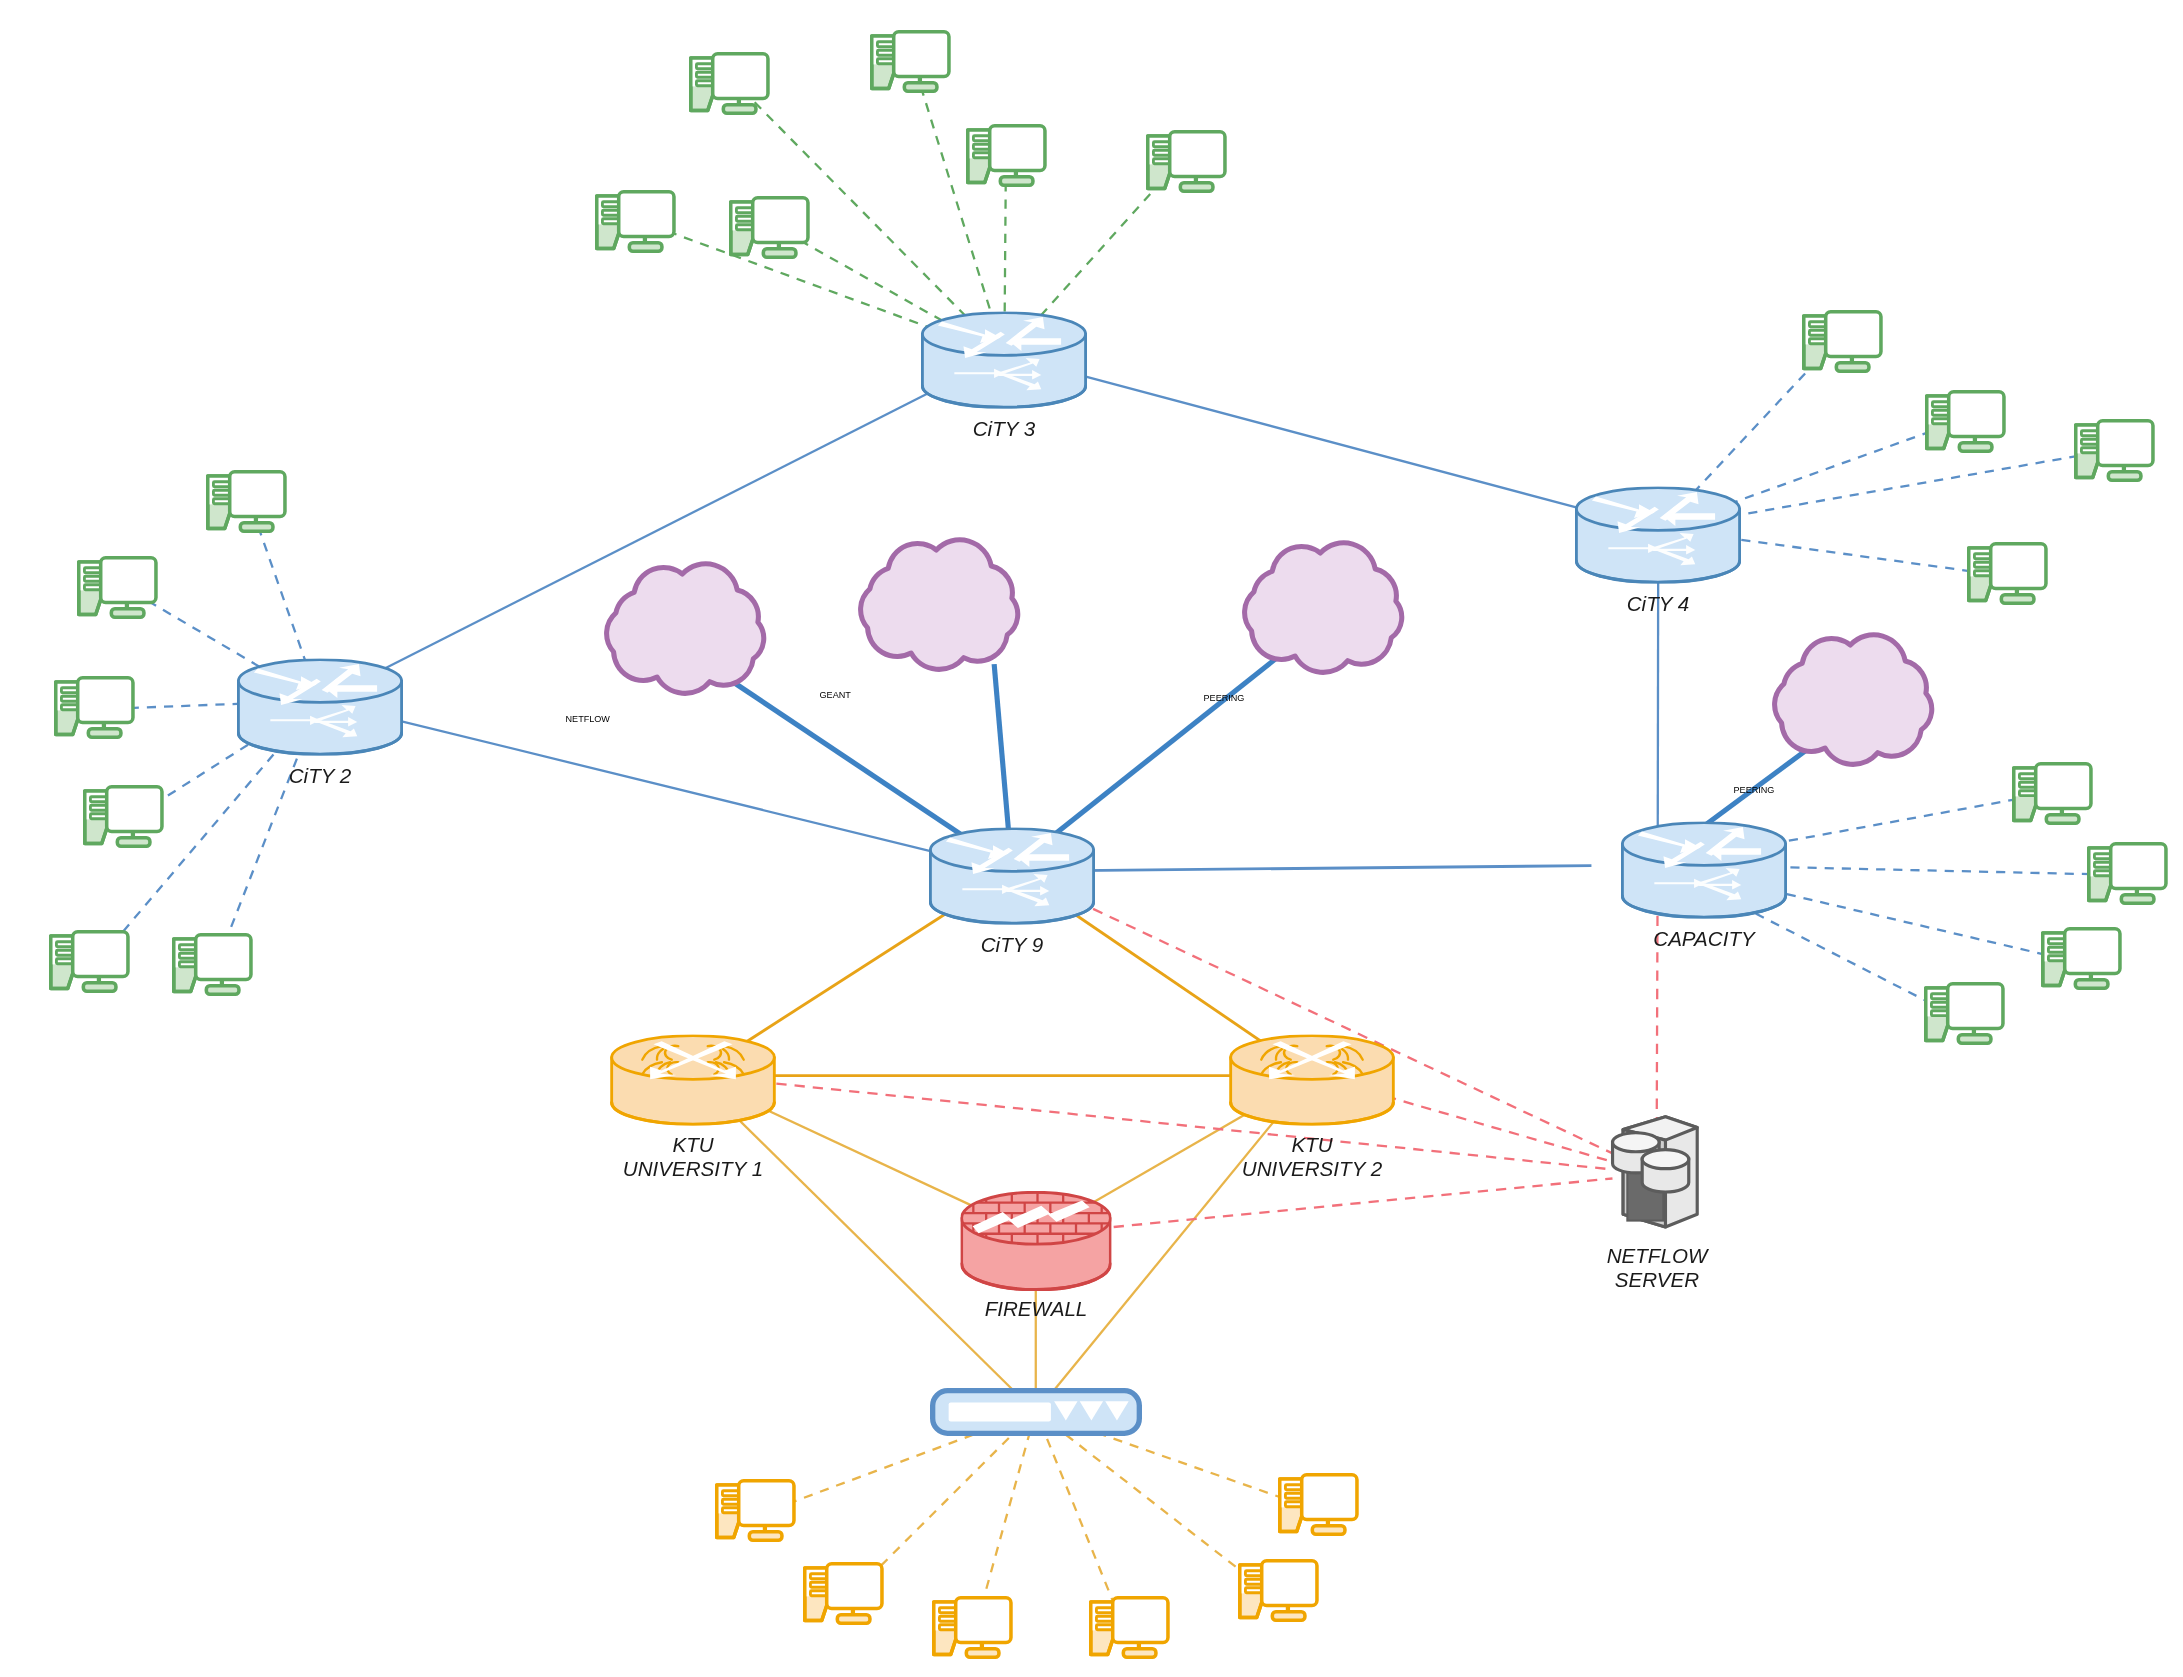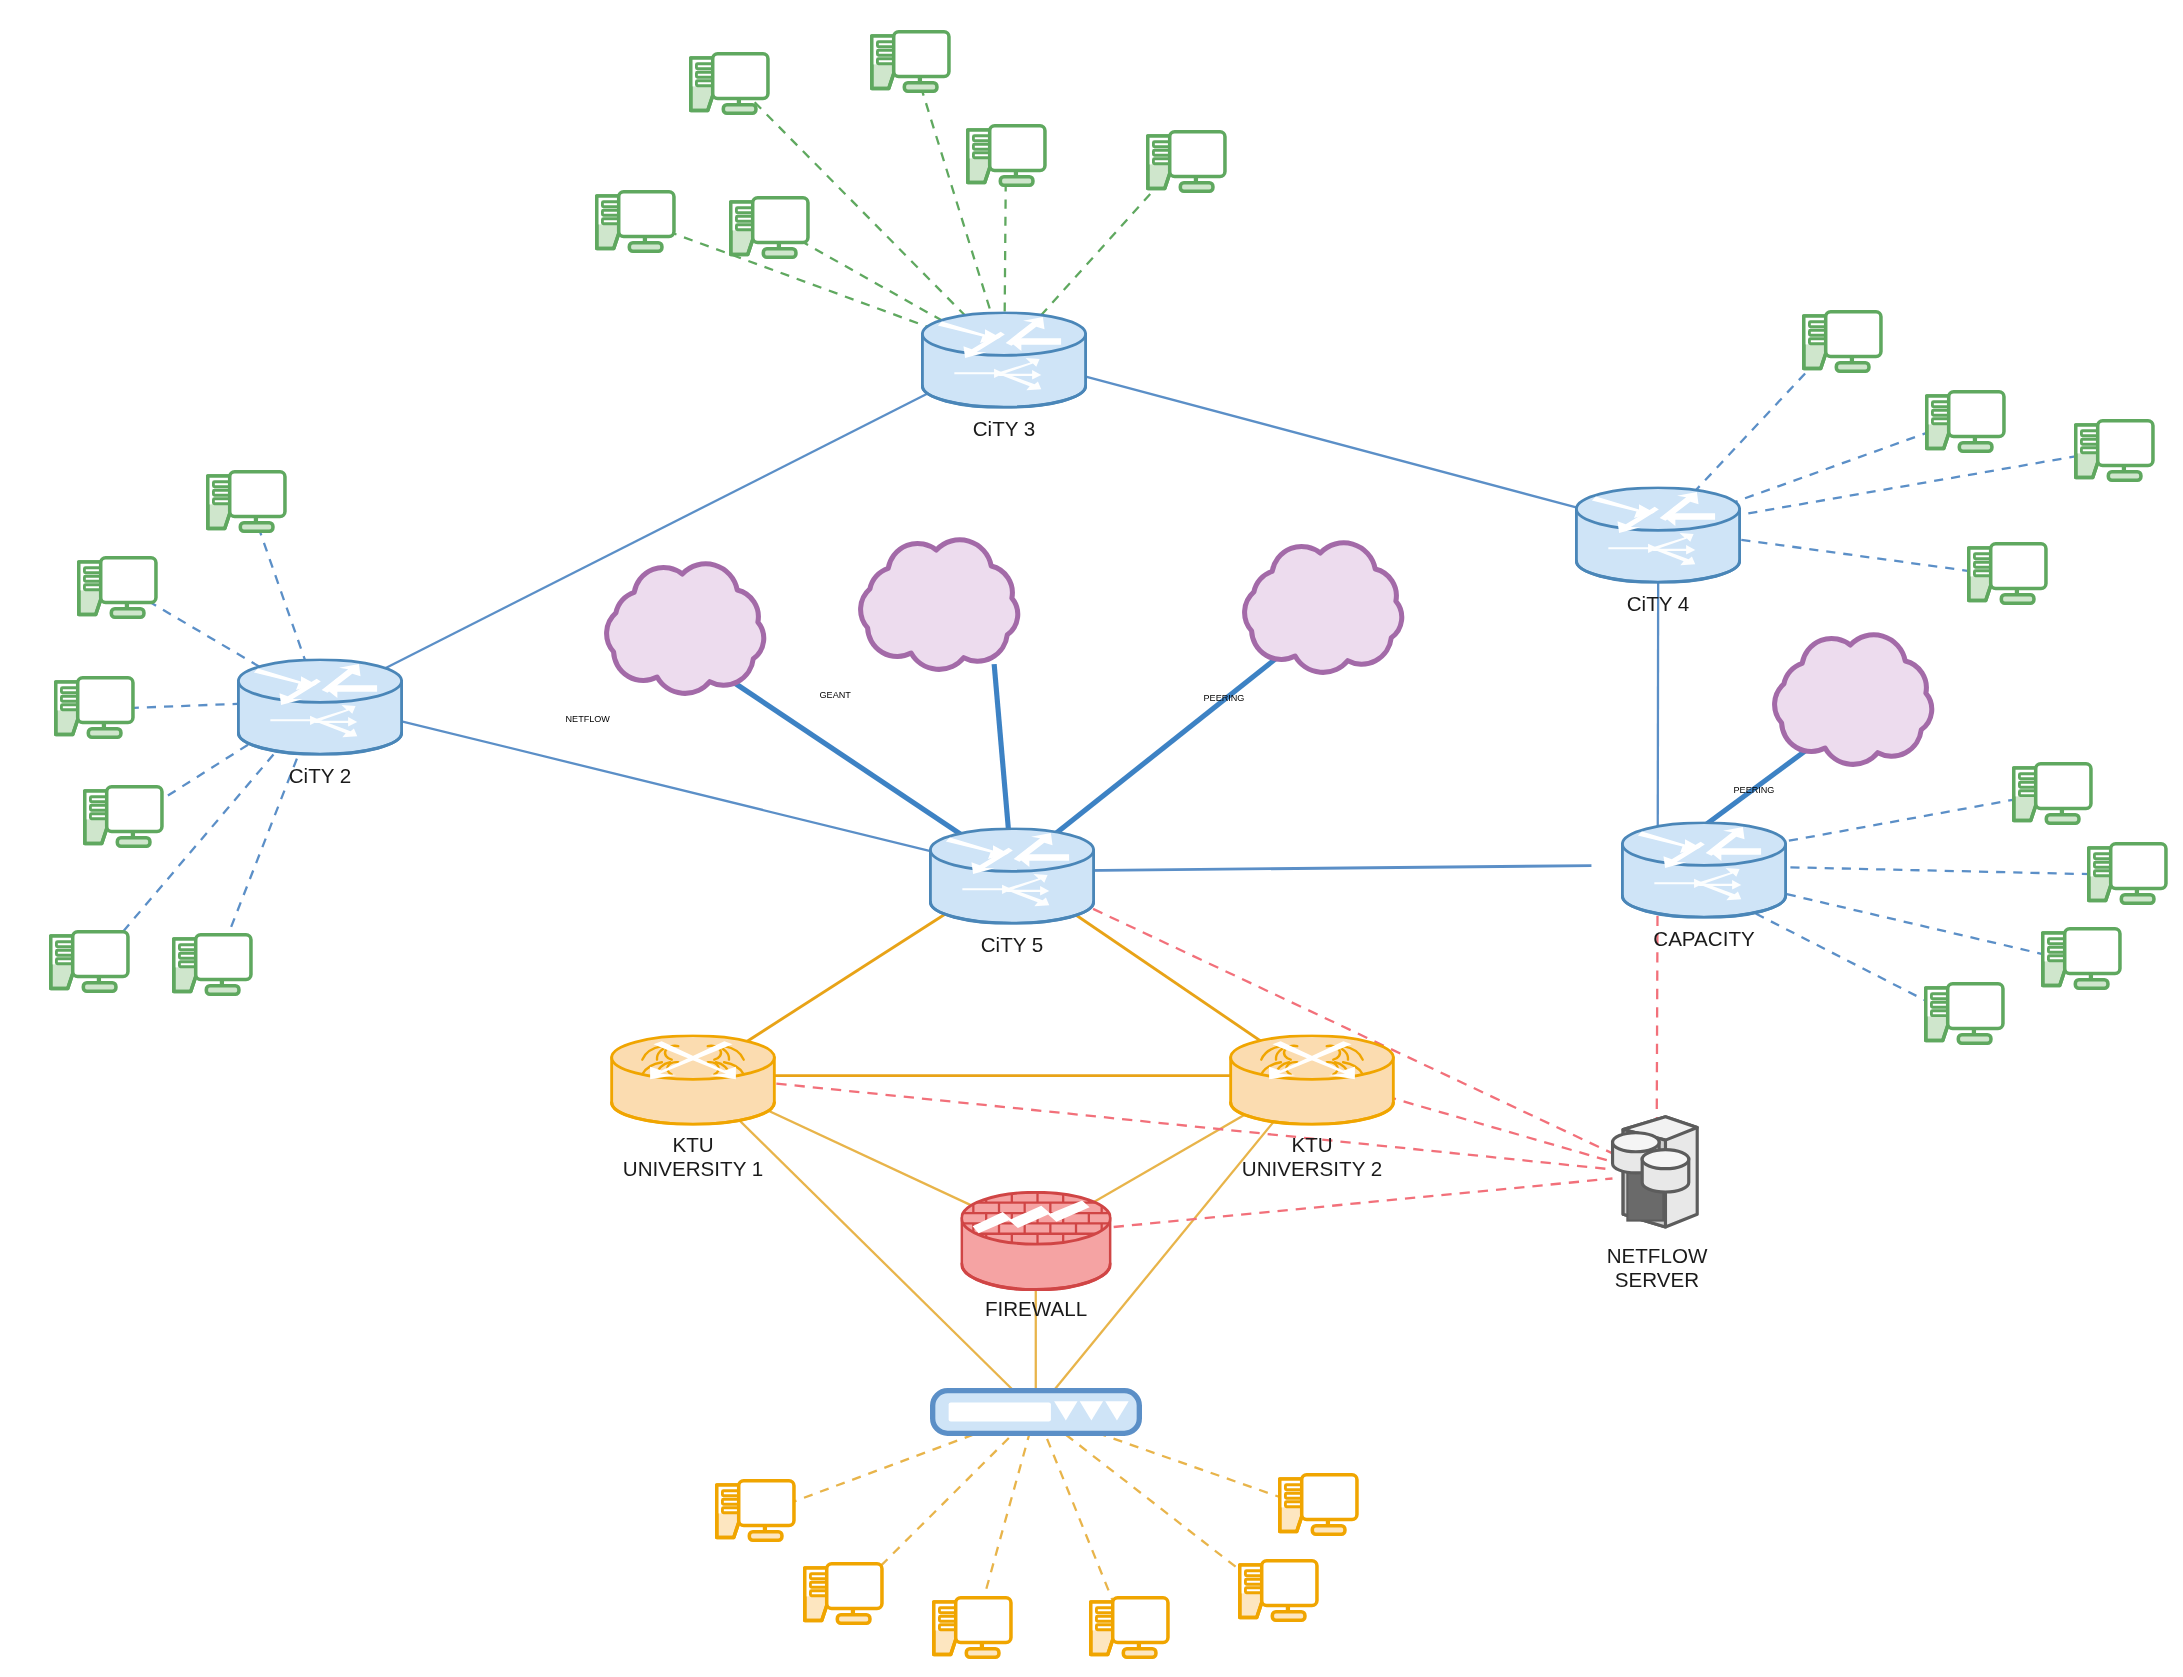--- a/index.html
+++ b/index.html
@@ -4,21 +4,21 @@
 <title>Network Topology Diagram</title>
 <style>
   html,body{margin:0;padding:0;background:#ffffff;}
   body{font-family:"Liberation Sans",sans-serif;}
   #canvas{position:relative;width:2183px;height:1678px;background:#ffffff;overflow:hidden;}
   #links{position:absolute;left:0;top:0;width:2183px;height:1678px;}
   .node{position:absolute;transform:translate(-50%,-50%);}
   .node .lbl{
      position:absolute;left:50%;transform:translateX(-50%);
      white-space:pre;text-align:center;color:#1a1a1a;
-     font-family:"Liberation Sans",sans-serif;font-size:20.6px;line-height:1.18;
+     font-family:"Liberation Sans",sans-serif;font-size:20.6px;line-height:1.18;font-style:italic;
   }
   
   .pc{position:absolute;transform:translate(-50%,-50%);}
 </style>
 </head>
 <body>
 
 <div id="canvas">
 
   <svg id="links" viewBox="0 0 3819 2935" preserveAspectRatio="none">
@@ -133,21 +133,21 @@
             <path d="M139.2,111.452 L189.95,131.002 L184.15,137.802 L210.25,136.102 L204.45,122.50200000000001 L198.65,127.602 L146.45,108.39200000000001 Z"></path>
           </g>
           <ellipse cx="145" cy="39.4" rx="143" ry="37.4" fill="#cfe4f7" stroke="#4a86b8" stroke-width="5"></ellipse>
           <g fill="#ffffff" stroke="none">
             <path d="M147.9,55.108 L194.3,18.83 L178.35,16.212 L213.14999999999998,9.479999999999997 L216.05,31.171999999999997 L201.55,26.683999999999997 L158.05,59.97 Z"></path>
             <path d="M29,24.439999999999998 L107.3,43.888 L102.95,55.108 L139.2,46.132 L111.65,31.171999999999997 L111.65,40.147999999999996 L36.25,17.708000000000002 Z"></path>
             <path d="M245.05,46.879999999999995 L174,46.879999999999995 L174,34.912 L155.15,52.864 L175.45,69.32 L175.45,58.099999999999994 L245.05,58.099999999999994 Z"></path>
             <path d="M139.2,35.66 L88.44999999999999,66.328 L73.95,61.092 L76.85000000000001,81.28800000000001 L114.55,71.564 L97.15,70.816 L146.45,40.147999999999996 Z"></path>
           </g>
           <path d="M2,130.6 A143,37.4 0 0 0 288,130.6" fill="none" stroke="#4a86b8" stroke-width="5.5" stroke-linecap="round"></path>
-        </svg><div class="lbl" style="top: 105px;">CiTY 5</div></div>
+        </svg><div class="lbl" style="top: 105px;">CiTY 9</div></div>
       <div class="node" style="left: 1658px; top: 870px; width: 166px; height: 97px; margin-left: 46px;"><svg width="166" height="97" viewBox="0 0 290 170">
           <path d="M2,39.4 L2,130.6 A143,37.4 0 0 0 288,130.6 L288,39.4 Z" fill="#cfe4f7" stroke="#4a86b8" stroke-width="5" stroke-linejoin="round"></path>
           <g fill="#ffffff" stroke="none" opacity="0.97">
             <path d="M58,106.352 L127.6,106.352 L127.6,100.402 L145,108.39200000000001 L127.6,116.552 L127.6,110.092 L58,110.092 Z"></path>
             <path d="M136.3,106.352 L191.4,89.352 L182.7,81.702 L207.35,83.402 L201.55,97.00200000000001 L195.75,91.052 L143.55,109.412 Z"></path>
             <path d="M136.3,108.902 L194.3,108.902 L194.3,102.61200000000001 L210.25,111.11200000000001 L194.3,119.102 L194.3,113.152 L136.3,113.152 Z"></path>
             <path d="M139.2,111.452 L189.95,131.002 L184.15,137.802 L210.25,136.102 L204.45,122.50200000000001 L198.65,127.602 L146.45,108.39200000000001 Z"></path>
           </g>
           <ellipse cx="145" cy="39.4" rx="143" ry="37.4" fill="#cfe4f7" stroke="#4a86b8" stroke-width="5"></ellipse>
           <g fill="#ffffff" stroke="none">

